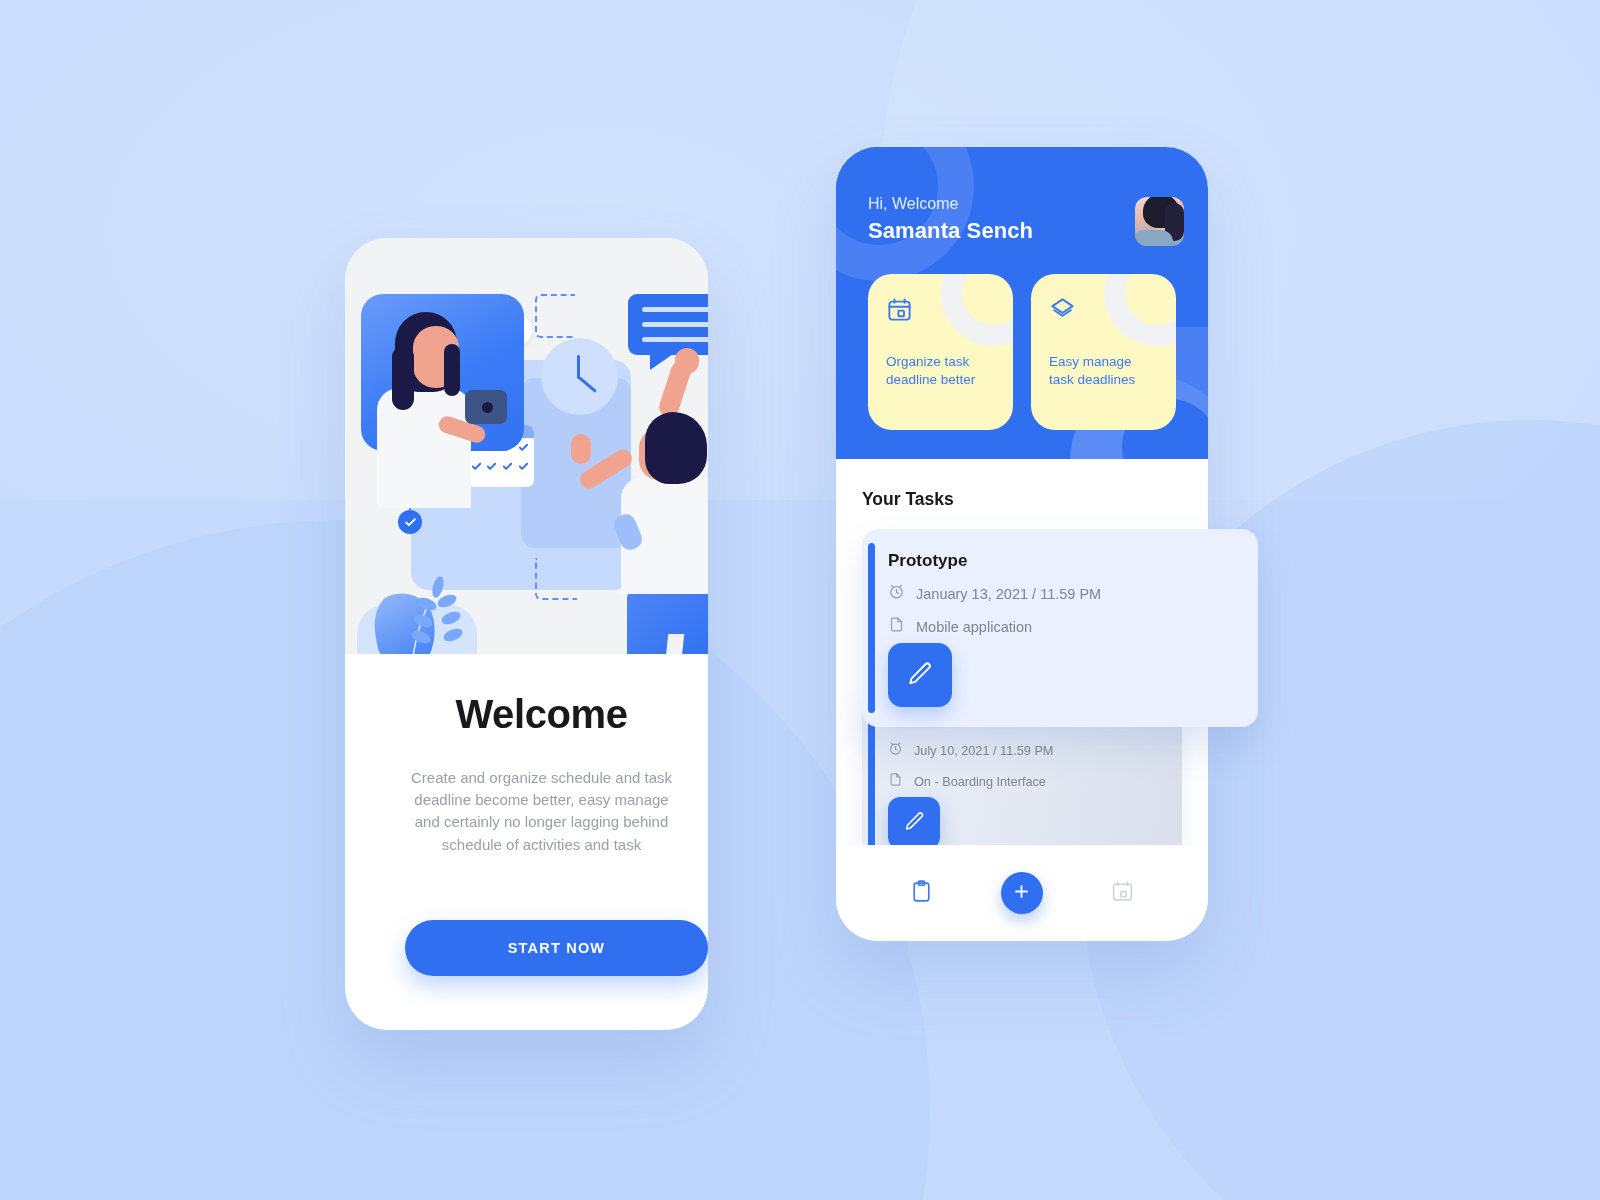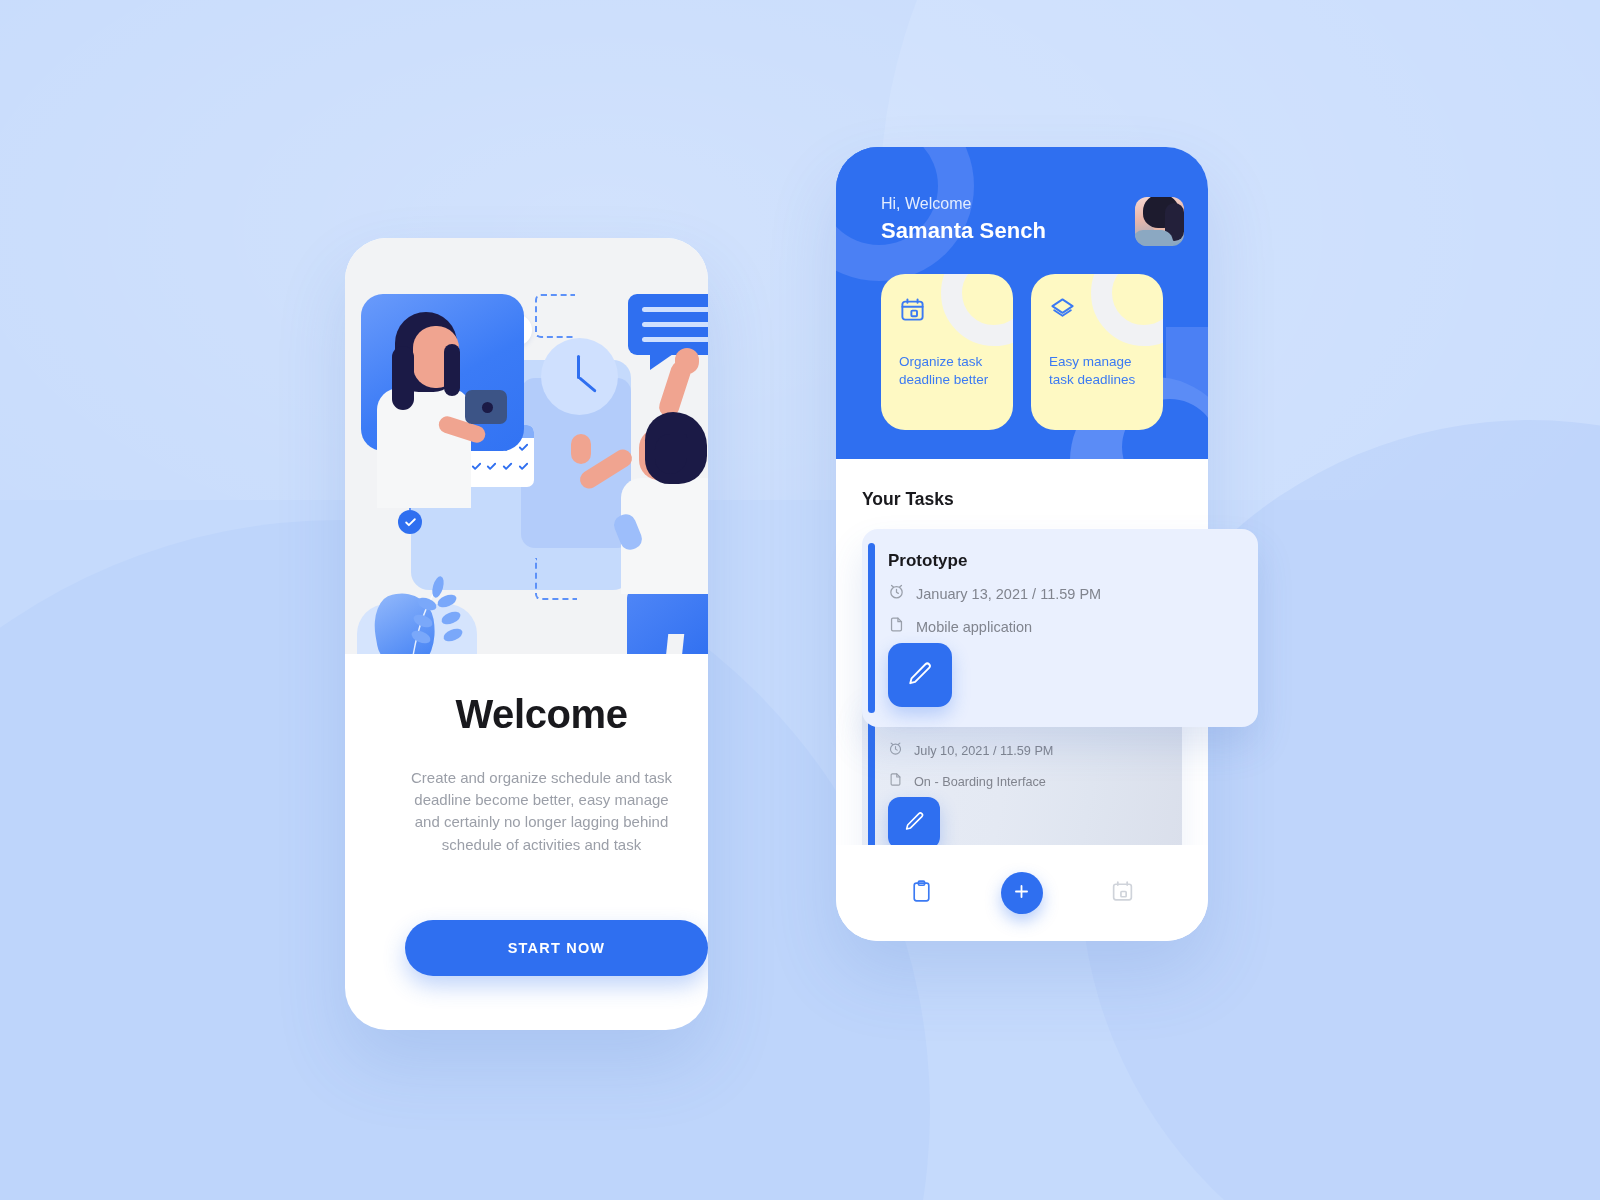--- a/index.html
+++ b/index.html
@@ -118,21 +118,21 @@
     display:block; margin:64px auto 0; width:303px; height:56px; border:none;
     border-radius:28px; background:#2f6ff0; color:#fff;
     font-size:14.5px; font-weight:700; letter-spacing:1.2px; cursor:pointer;
     font-family:"Liberation Sans", sans-serif;
     box-shadow:0 10px 22px rgba(47,111,240,0.30);
   }
 
   
   .tk-header {
     position:relative; height:312px; background:#2f6ff0; overflow:hidden;
-    padding:48px 45px 0;
+    padding:48px 32px 0;
   }
   .hdr-deco { position:absolute; border-radius:50%; }
   .hdr-d1 { width:190px; height:190px; left:-52px; top:-56px; background:#4b80f4; }
   .hdr-d2 { width:118px; height:118px; left:-16px; top:-20px; background:#2f6ff0; }
   .hdr-d3 { width:168px; height:168px; left:234px; top:230px; background:#5b8cf6; }
   .hdr-d4 { width:96px; height:96px; left:286px; top:252px; background:#2f6ff0; }
   .hdr-d5 { width:70px; height:200px; left:330px; top:180px; background:#4b80f4; border-radius:0; }
 
   .hi-label { position:relative; font-size:16px; color:#e3ecfe; font-weight:400; }
   .hi-name  { position:relative; margin-top:5px; font-size:22px; font-weight:700; color:#ffffff; letter-spacing:0.1px;}

